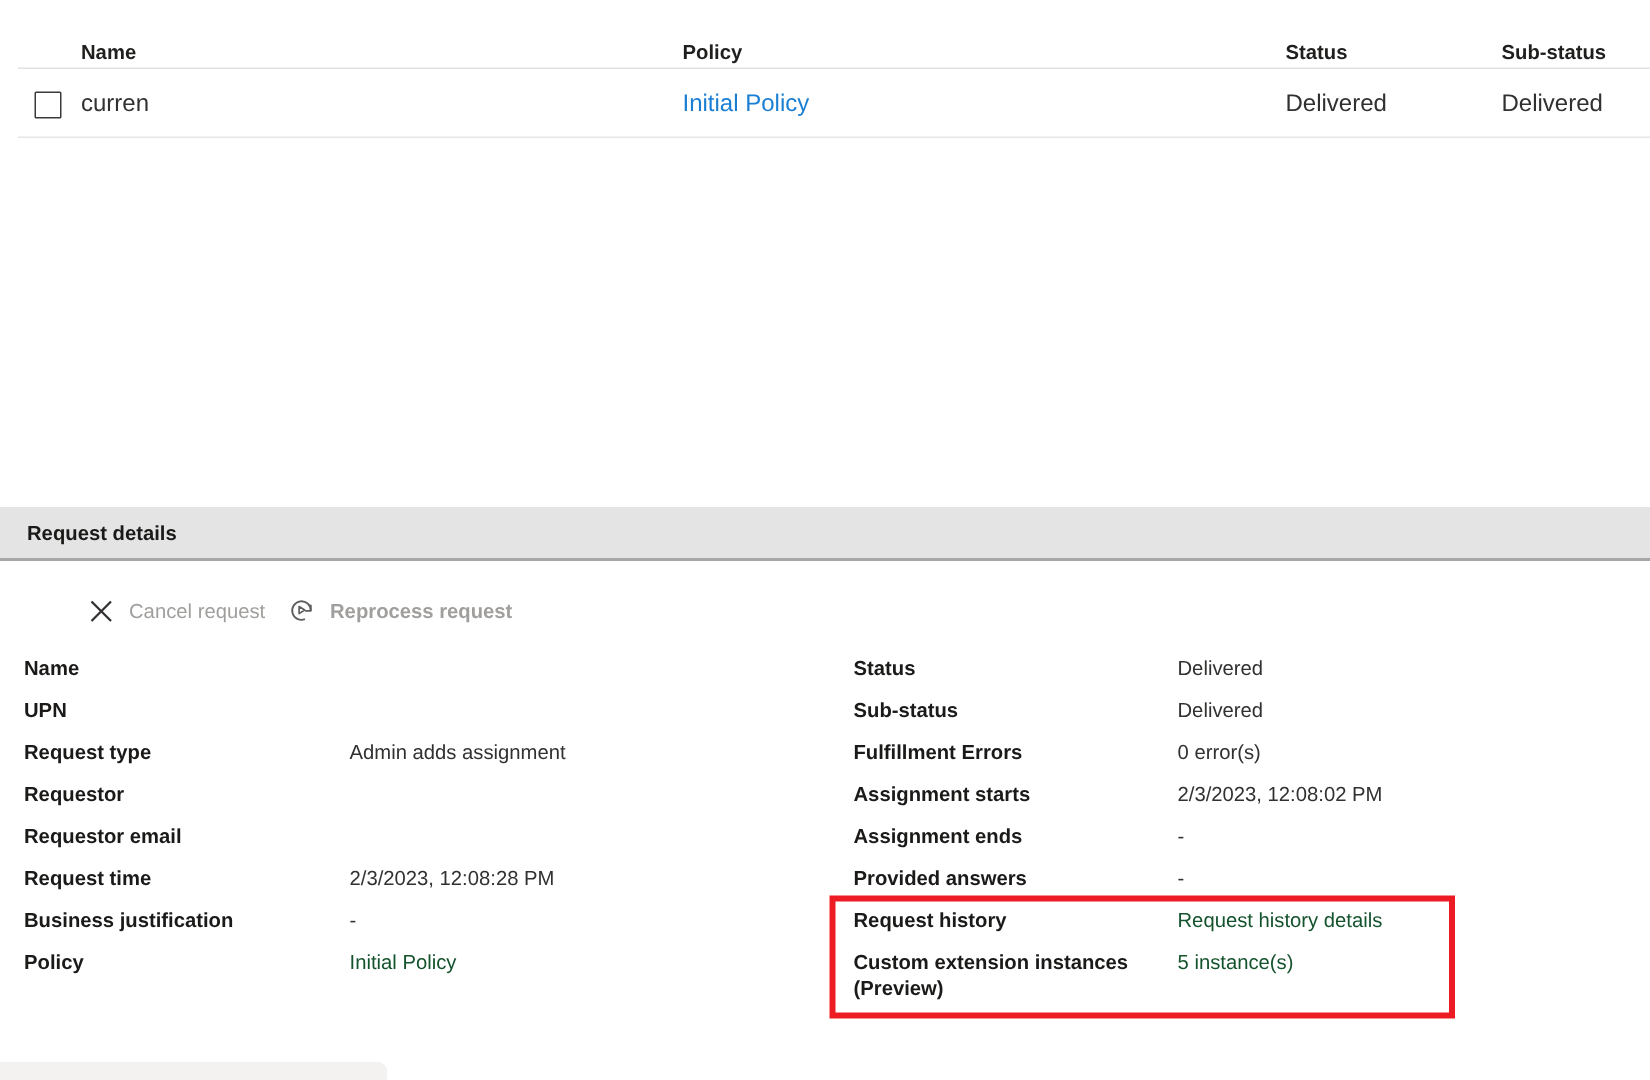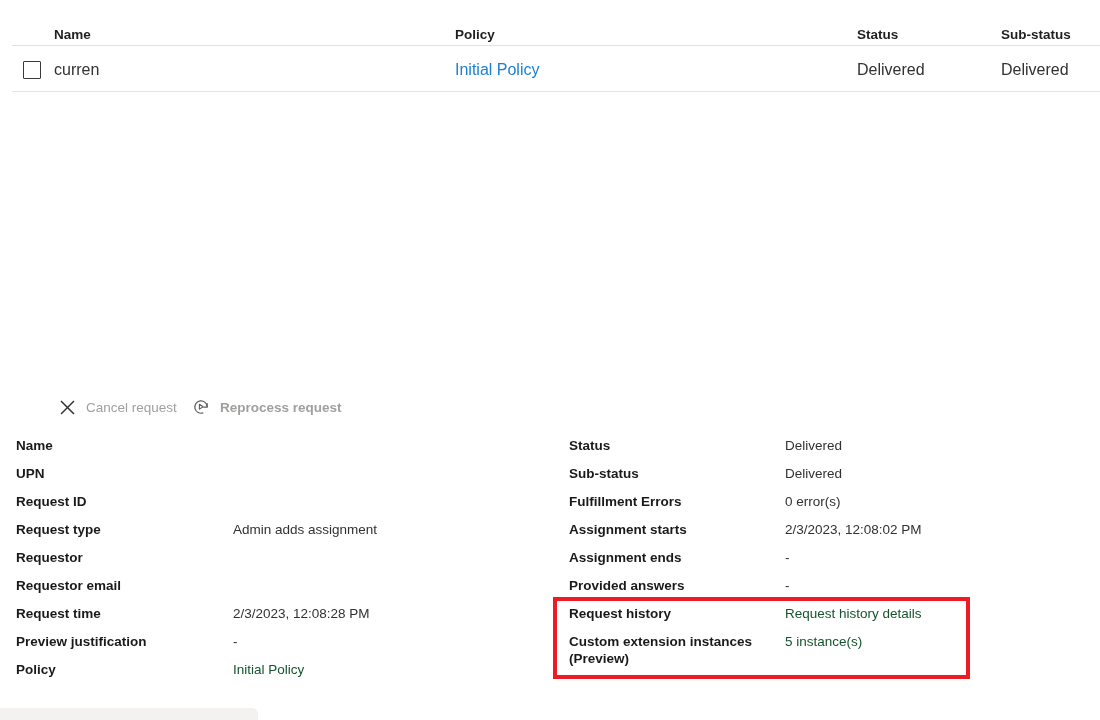--- a/index.html
+++ b/index.html
@@ -191,20 +191,23 @@
       <div class="row-checkbox"></div>
       <div class="cell col-name">curren</div>
       <div class="cell col-policy link">Initial Policy</div>
       <div class="cell col-status">Delivered</div>
       <div class="cell col-sub">Delivered</div>
       <div class="row-line"></div>
     </div>
 
   </div>
 
+  <div class="section-bar">
+    <div class="section-title">Request details</div>
+  </div>
 
   <div class="commandbar">
 
     <div class="cmd-btn" id="cmd-cancel">
       <span class="cmd-icon">
         <svg width="17" height="17" viewBox="0 0 17 17" aria-hidden="true">
           <line x1="2" y1="2" x2="15" y2="15" stroke="#323130" stroke-width="1.5"></line>
           <line x1="15" y1="2" x2="2" y2="15" stroke="#323130" stroke-width="1.5"></line>
         </svg>
       </span>
@@ -226,38 +229,35 @@
 
   <div class="details">
     <div class="det-col left" id="det-left">
         <div class="det-row">
           <div class="det-label">Name</div>
         </div>
         <div class="det-row">
           <div class="det-label">UPN</div>
         </div>
         <div class="det-row">
-          <div class="det-label">Request ID</div>
-        </div>
-        <div class="det-row">
           <div class="det-label">Request type</div>
           <div class="det-value">Admin adds assignment</div>
         </div>
         <div class="det-row">
           <div class="det-label">Requestor</div>
         </div>
         <div class="det-row">
           <div class="det-label">Requestor email</div>
         </div>
         <div class="det-row">
           <div class="det-label">Request time</div>
           <div class="det-value">2/3/2023, 12:08:28 PM</div>
         </div>
         <div class="det-row">
-          <div class="det-label">Preview justification</div>
+          <div class="det-label">Business justification</div>
           <div class="det-value">-</div>
         </div>
         <div class="det-row">
           <div class="det-label">Policy</div>
           <div class="det-value link">Initial Policy</div>
         </div>
       </div>
     <div class="det-col right" id="det-right">
         <div class="det-row">
           <div class="det-label">Status</div>

